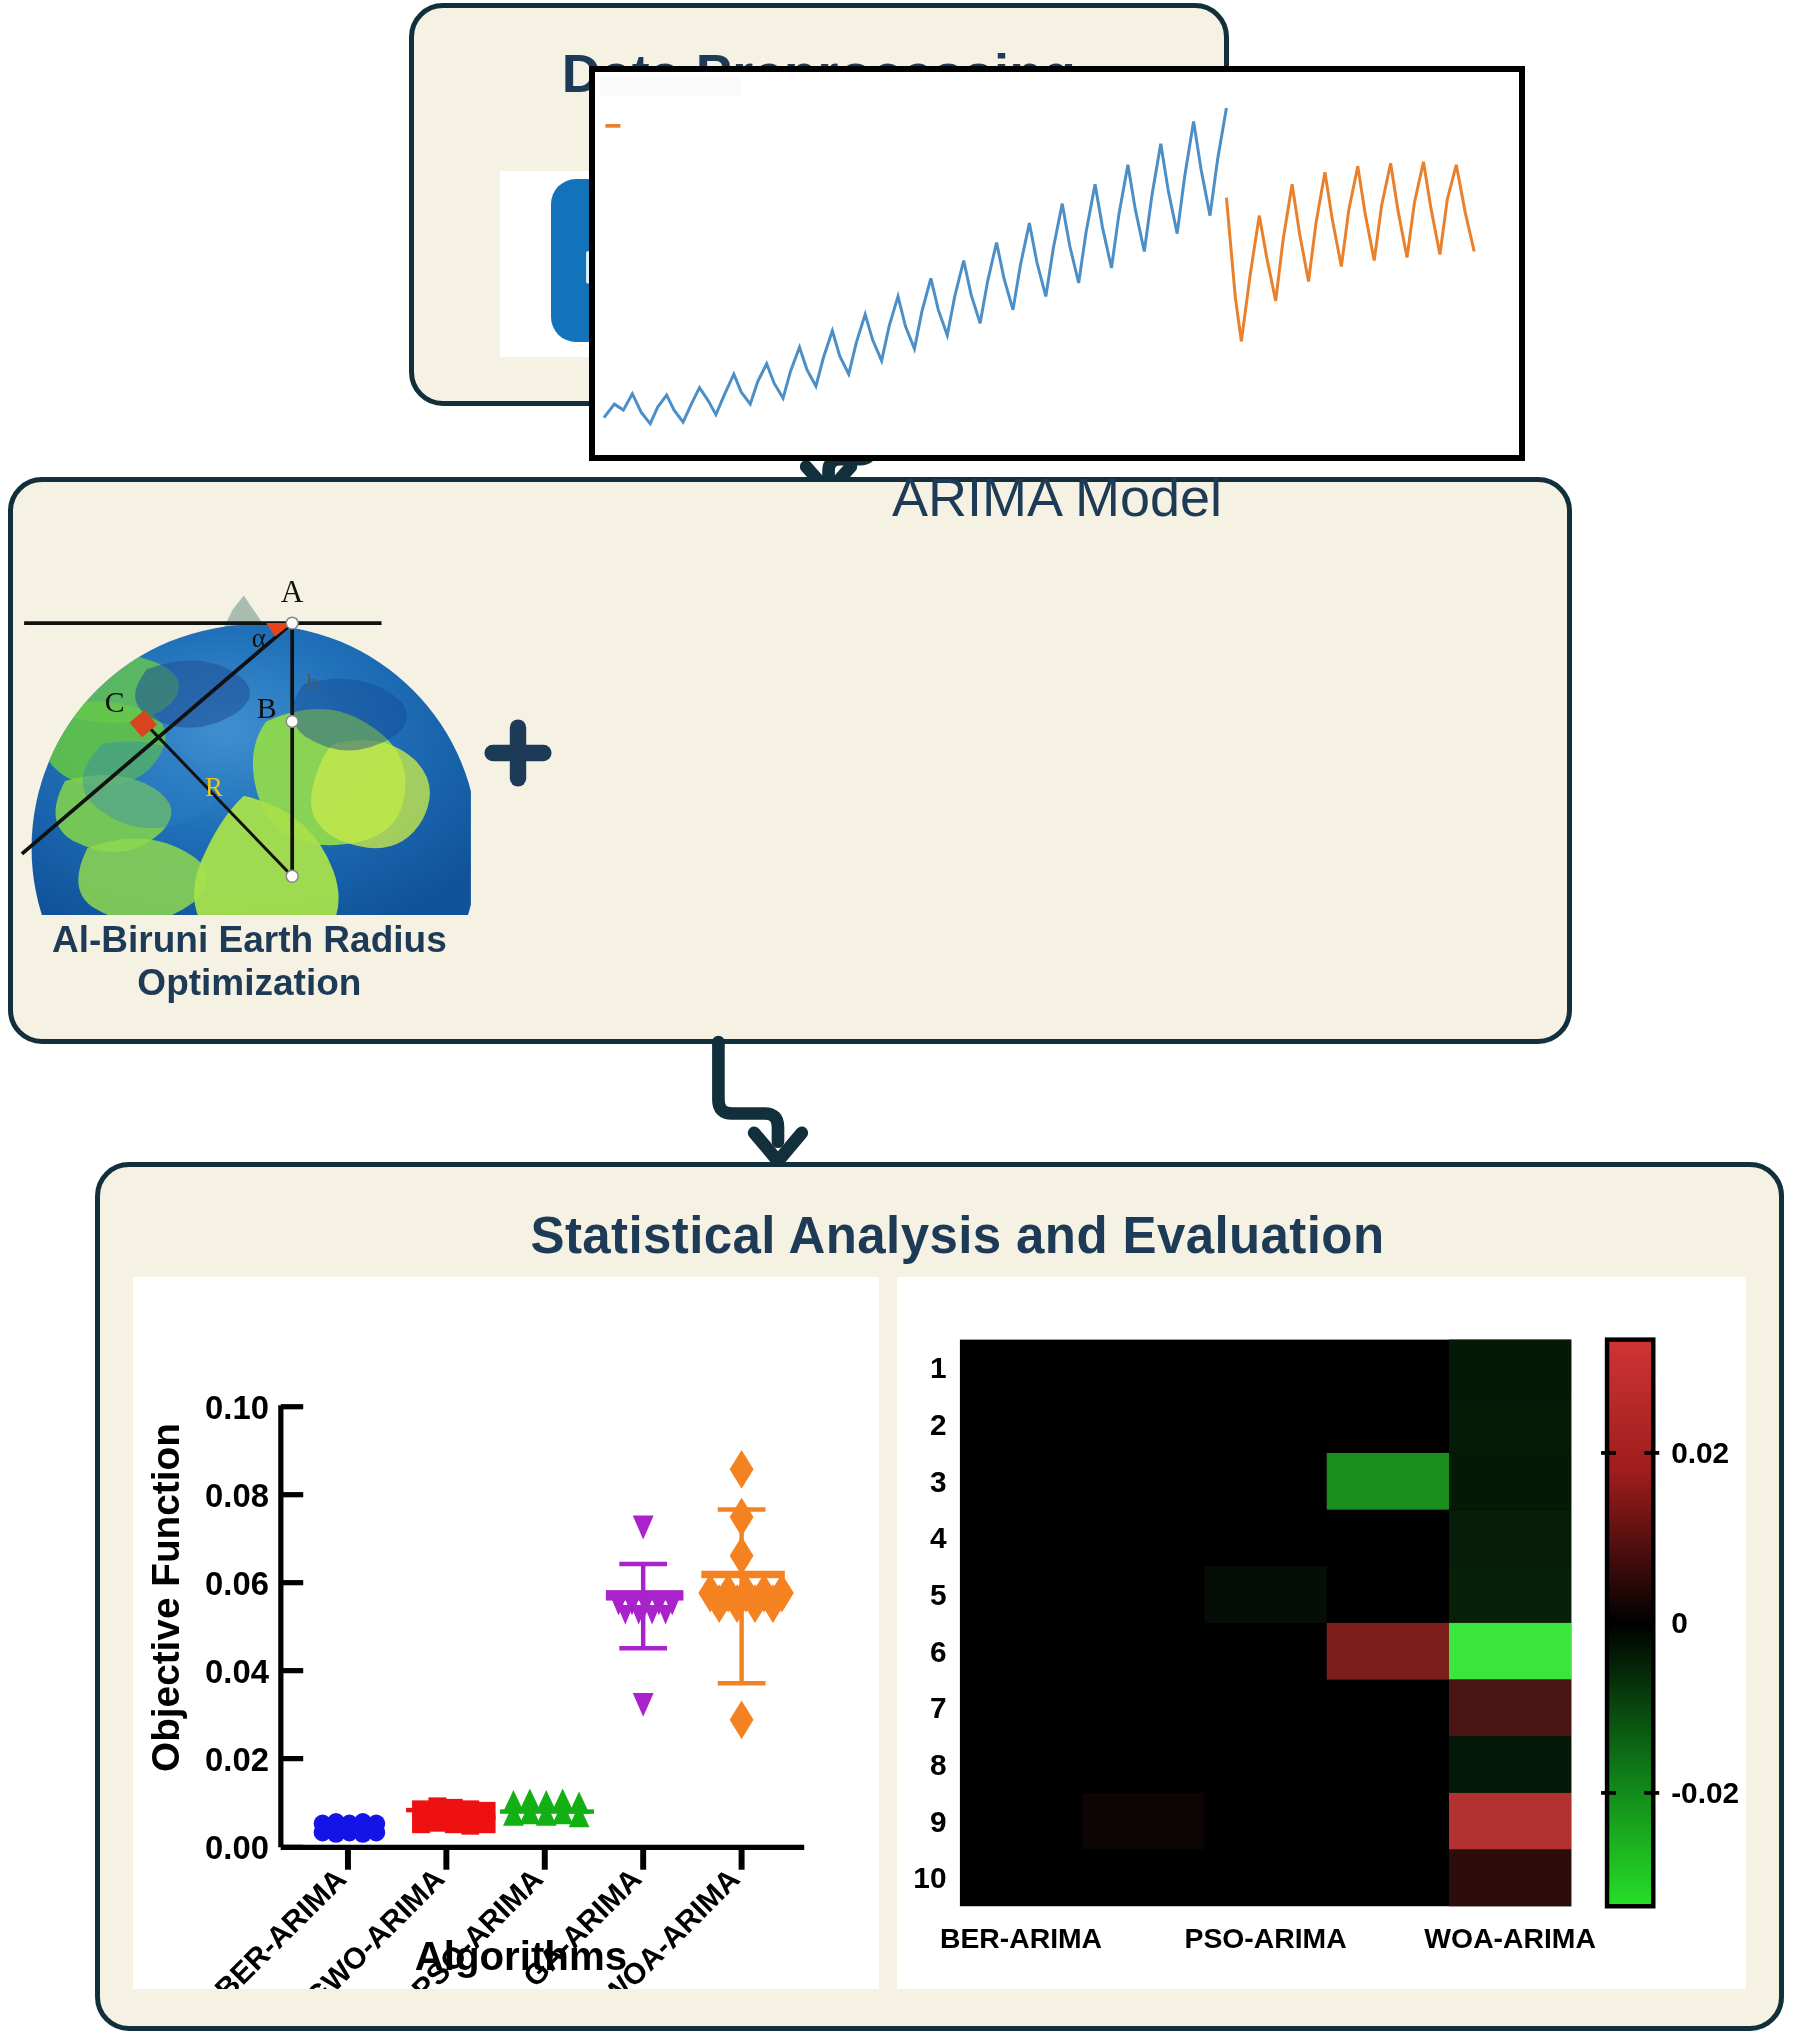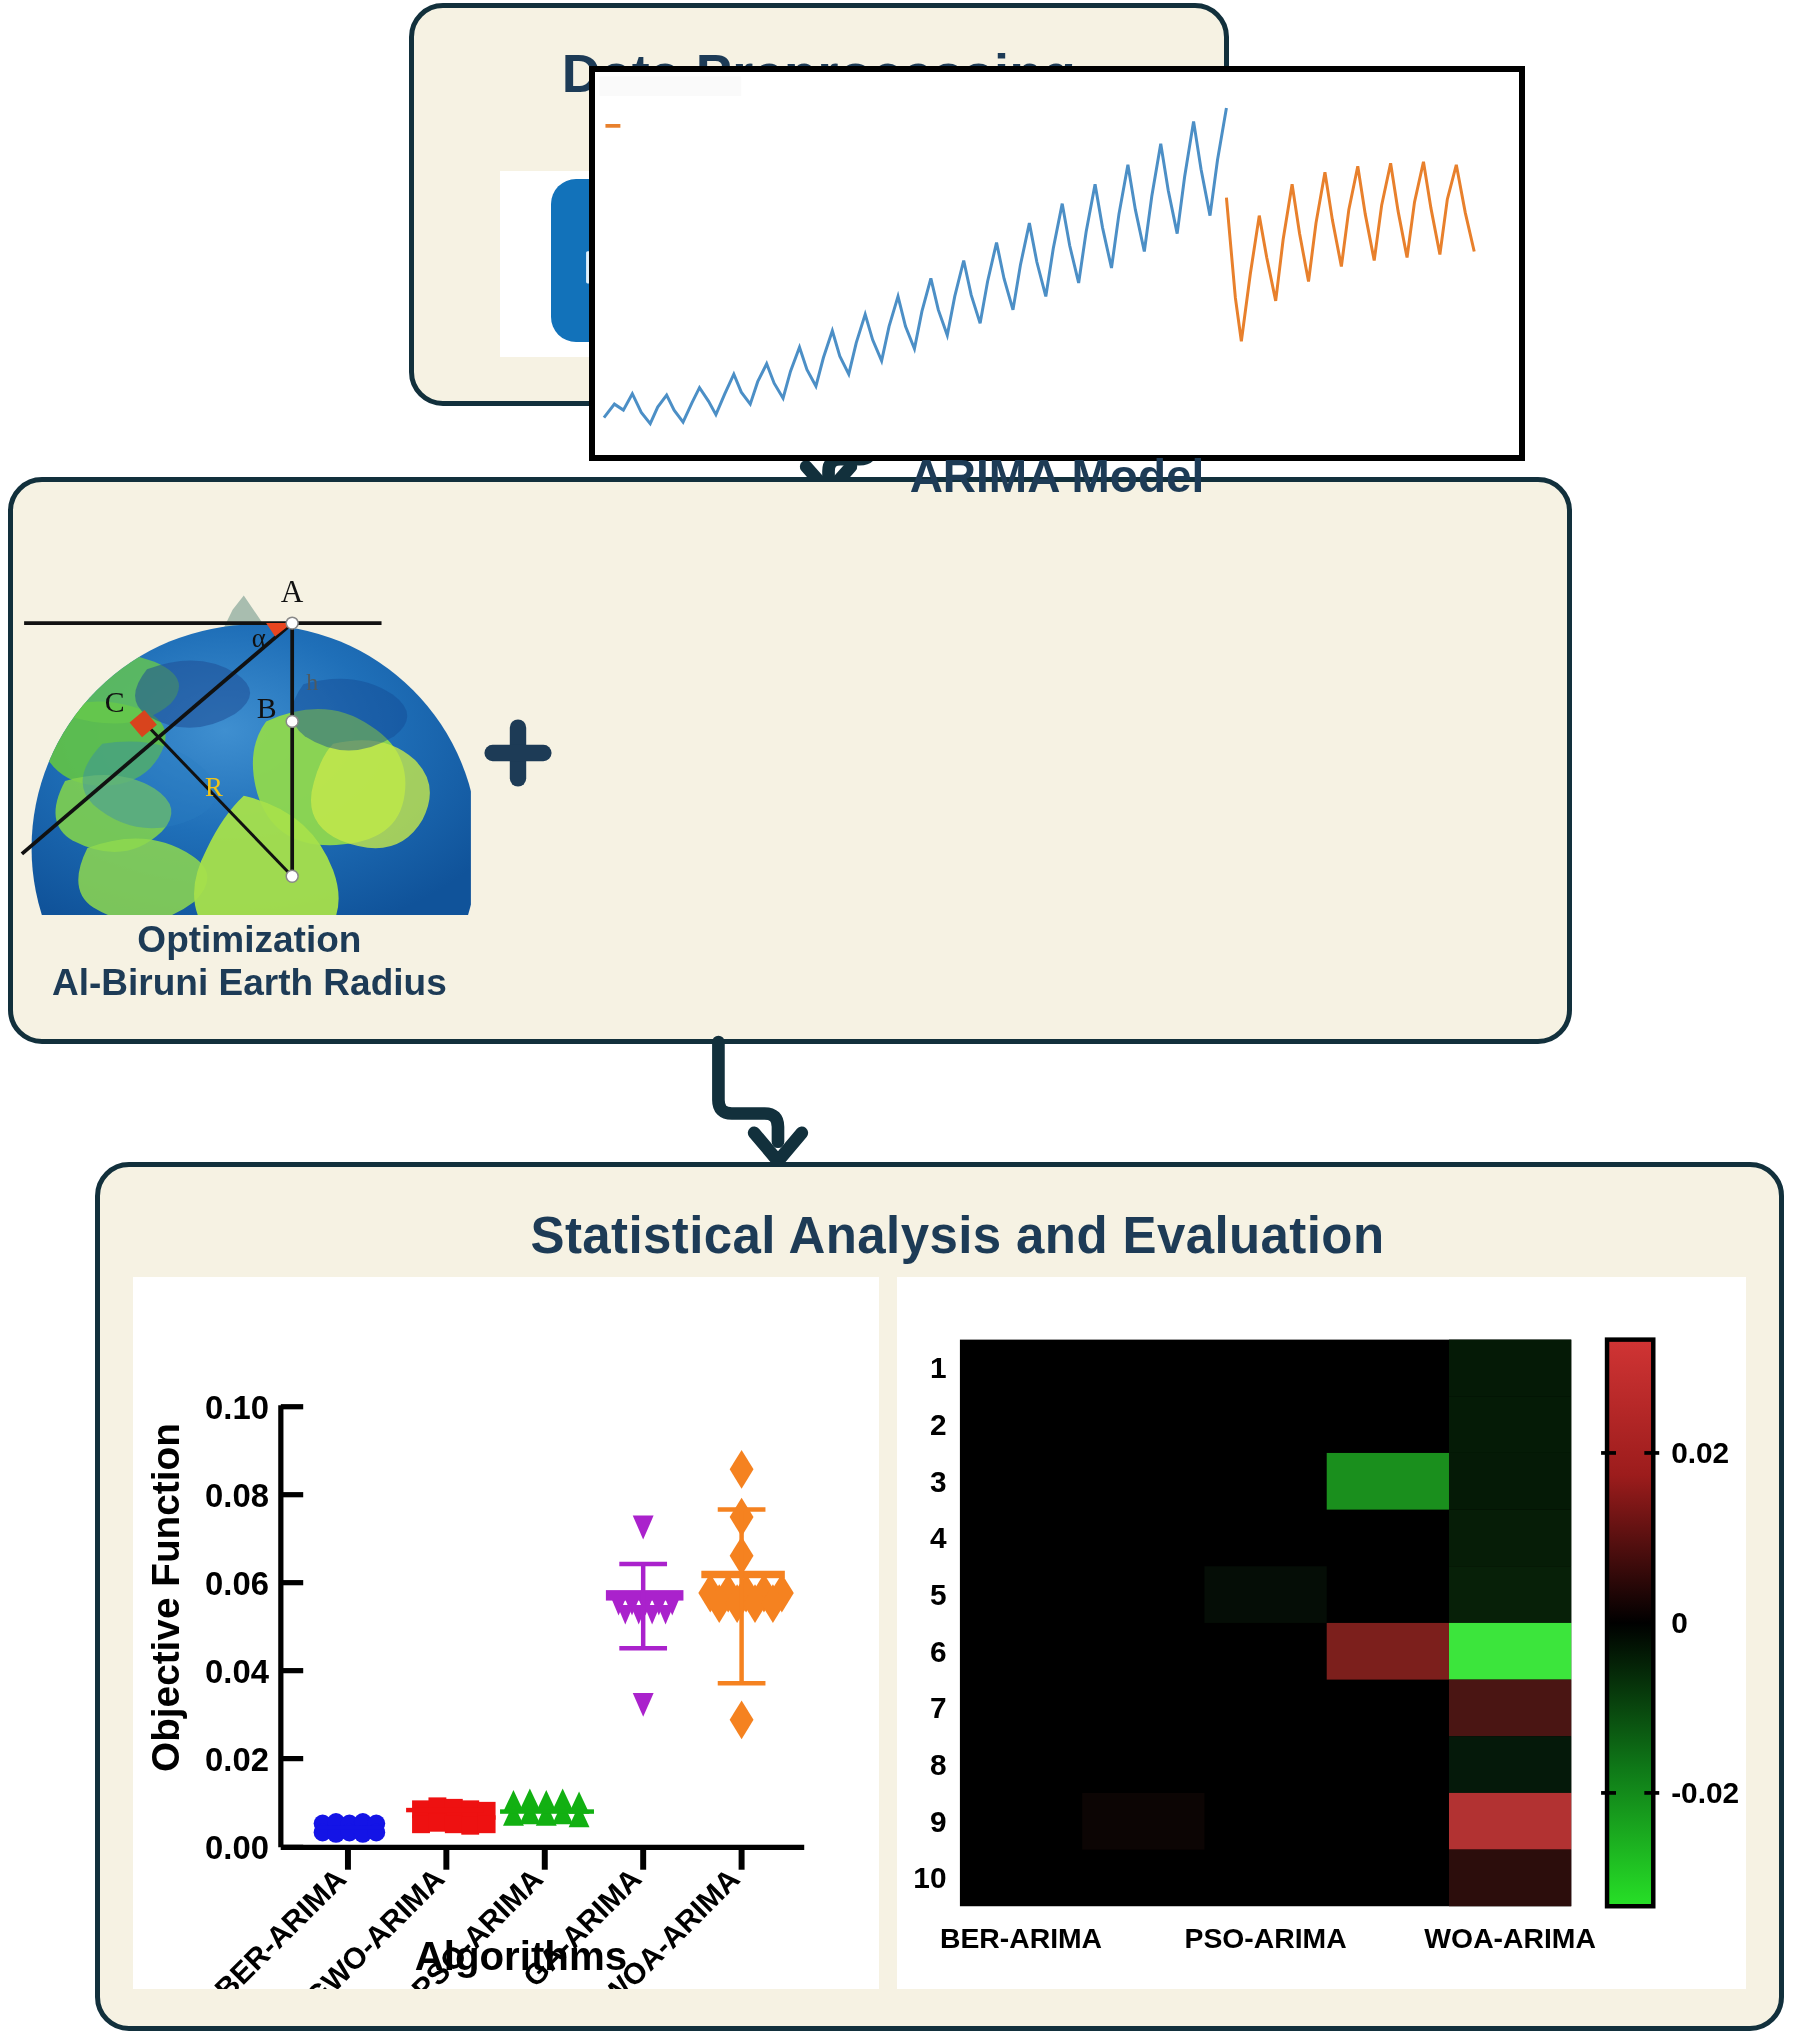--- a/index.html
+++ b/index.html
@@ -55,22 +55,22 @@
     font-size: 37px; line-height: 1.16; font-weight: bold; color: #1d3b56;
     text-align: center;
   }
   #plus-sign { position: absolute; left: 477px; top: 712px; }
   #arima-frame {
     position: absolute; left: 589px; top: 66px;
     width: 936px; height: 395px;
     background: #ffffff; border: 6.7px solid #000000;
   }
   #title-arima {
-    position: absolute; left: 589px; top: 449px; width: 936px;
-    font-size: 46px; font-weight: bold; color: #1d3b56; text-align: center;
+    position: absolute; left: 589px; top: 466px; width: 936px;
+    font-size: 54px; font-weight: normal; color: #1d3b56; text-align: center;
   }
 
   
   #panel-stats { left: 95px; top: 1162px; width: 1689px; height: 869px; }
   #title-stats { font-size: 51px; margin-top: 39px; padding-left: 36px; }
   #stats-row {
     position: absolute; left: 33px; top: 110px; right: 33px; bottom: 27px;
     display: flex; gap: 18px;
   }
   .white-card { background: #ffffff; }
@@ -187,22 +187,22 @@
         <text x="365" y="140" font-size="42" fill="#111" text-anchor="middle" font-family="Liberation Serif, serif">A</text>
         <text x="344" y="296" font-size="40" fill="#111" text-anchor="end" font-family="Liberation Serif, serif">B</text>
         <text x="140" y="288" font-size="40" fill="#111" text-anchor="end" font-family="Liberation Serif, serif">C</text>
         <text x="320" y="200" font-size="36" fill="#111" text-anchor="middle" font-family="Liberation Serif, serif">α</text>
         <text x="384" y="258" font-size="32" fill="#4d5a62" font-family="Liberation Serif, serif">h</text>
         <text x="248" y="400" font-size="36" fill="#f0c419" font-family="Liberation Serif, serif">R</text>
       </svg>
     </div>
 
     <div id="globe-caption">
+      <div>Al-Biruni Earth Radius</div>
       <div>Optimization</div>
-      <div>Al-Biruni Earth Radius</div>
     </div>
   </div>
 
   <div id="plus-sign">
     <svg width="82" height="82" viewBox="0 0 110 110">
       <rect x="44" y="10" width="22" height="90" rx="11" fill="#1d3b56"></rect>
       <rect x="10" y="44" width="90" height="22" rx="11" fill="#1d3b56"></rect>
     </svg>
     
   </div>

